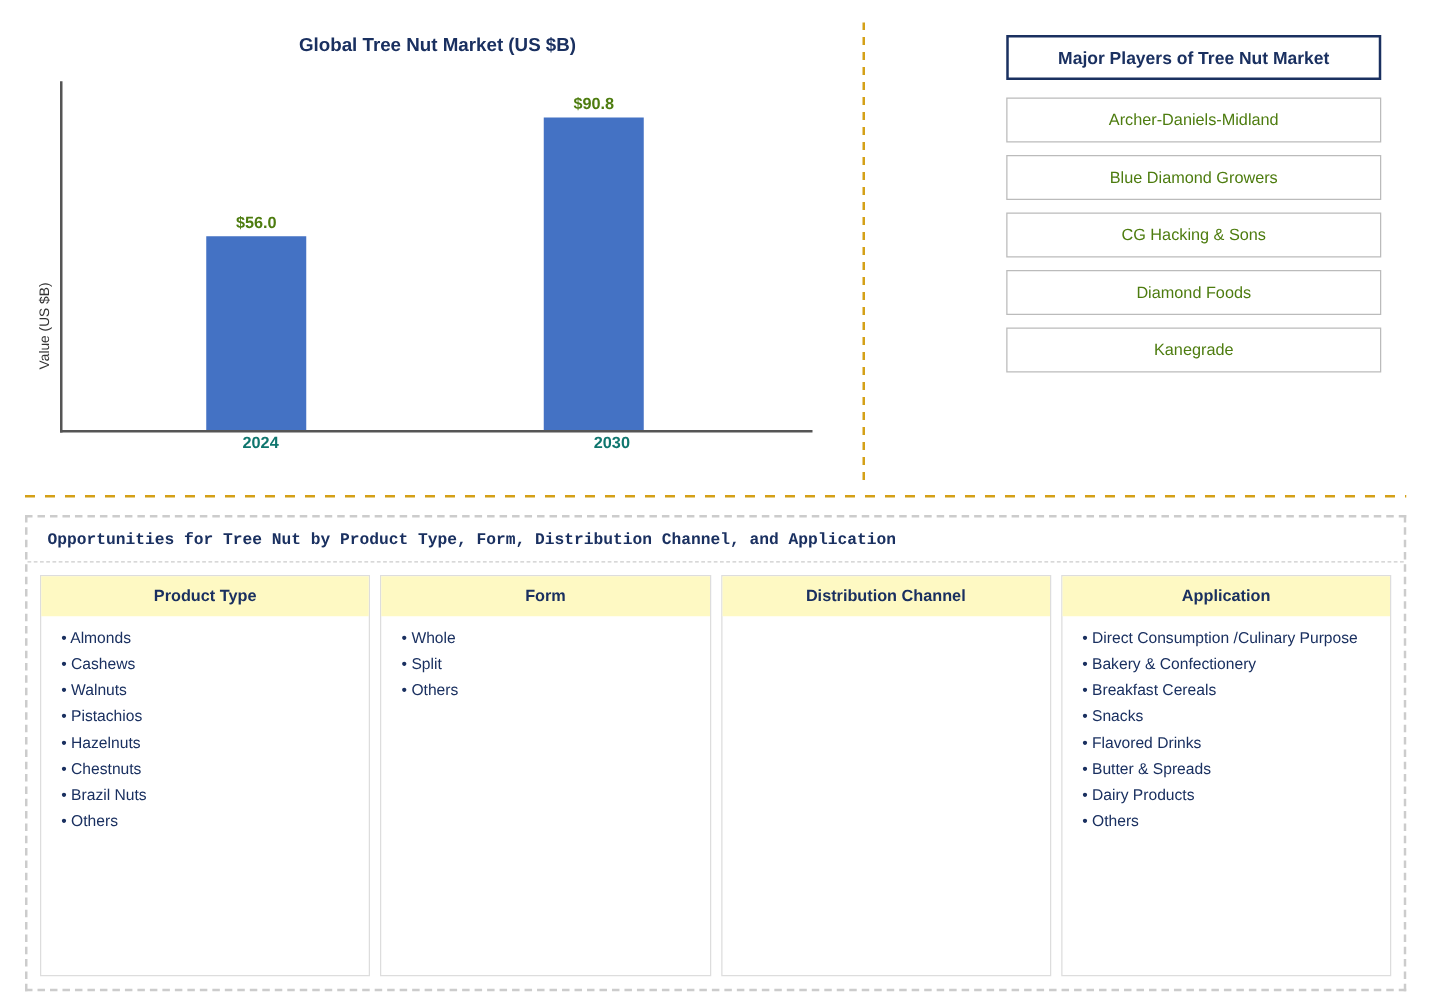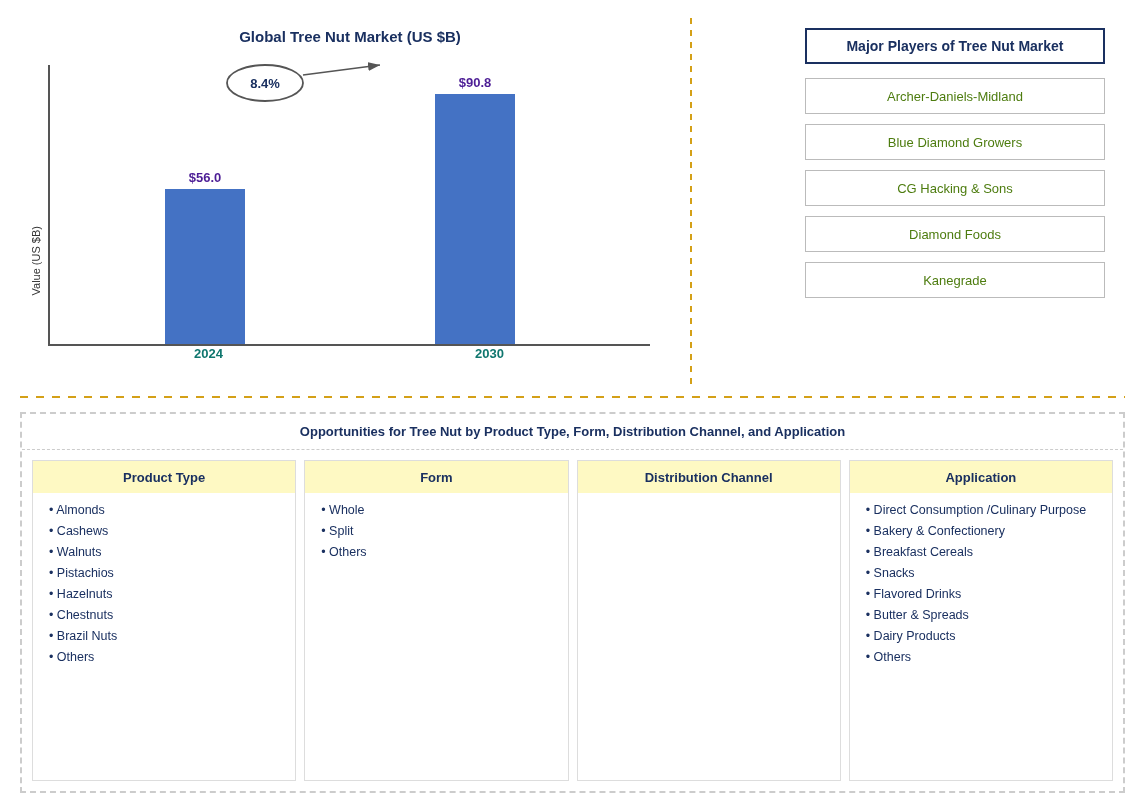--- a/index.html
+++ b/index.html
@@ -89,21 +89,21 @@
     .bar-group {
       display: flex;
       flex-direction: column;
       align-items: center;
       flex: 1;
     }
 
     .bar-value-label {
       font-size: 13px;
       font-weight: bold;
-      color: #4c1d95;
+      color: #4d7c0f;
       margin-bottom: 4px;
     }
 
     .bar {
       background: #4472c4;
       width: 80px;
     }
 
     .x-axis-labels {
       display: flex;
@@ -199,21 +199,21 @@
       display: flex;
       flex-direction: column;
       border: 2px dashed #ccc;
       margin-top: 6px;
       padding: 0 0 10px 0;
     }
 
     .opportunities-title-bar {
       border-bottom: 1px dashed #ccc;
       padding: 10px 16px;
-      text-align: center;
+      font-family: Liberation Mono, monospace;
     }
 
     .opportunities-title {
       font-size: 13px;
       font-weight: bold;
       color: #1a3060;
     }
 
     .columns-row {
       display: flex;
@@ -267,34 +267,20 @@
 
     <div class="chart-area">
       <div class="chart-title">Global Tree Nut Market (US $B)</div>
 
       <div class="chart-wrapper">
         <div class="y-axis-label">Value (US $B)</div>
 
         <div class="chart-inner">
           <div class="bars-area">
 
-            <div style="position:absolute; top:-10px; left:170px; z-index:10;">
-              <svg width="200" height="60">
-
-                <ellipse cx="45" cy="28" rx="38" ry="18" fill="white" stroke="#555" stroke-width="1.8"></ellipse>
-                <text x="45" y="33" text-anchor="middle" font-size="13" font-weight="bold" fill="#1a3060">8.4%</text>
-
-                <line x1="83" y1="20" x2="160" y2="10" stroke="#555" stroke-width="1.5" marker-end="url(#arrowhead)"></line>
-                <defs>
-                  <marker id="arrowhead" markerWidth="8" markerHeight="6" refX="8" refY="3" orient="auto">
-                    <polygon points="0 0, 8 3, 0 6" fill="#555"></polygon>
-                  </marker>
-                </defs>
-              </svg>
-            </div>
 
             <div class="bar-group">
               <div class="bar-value-label">$56.0</div>
               <div class="bar" style="height: 155px;"></div>
             </div>
 
             <div class="bar-group">
               <div class="bar-value-label">$90.8</div>
               <div class="bar" style="height: 250px;"></div>
             </div>

